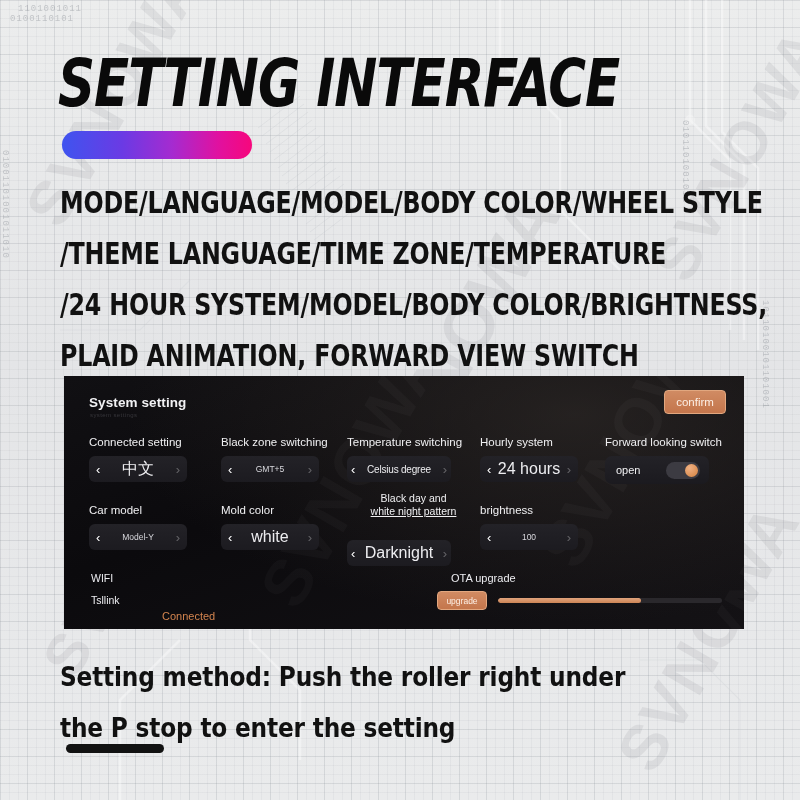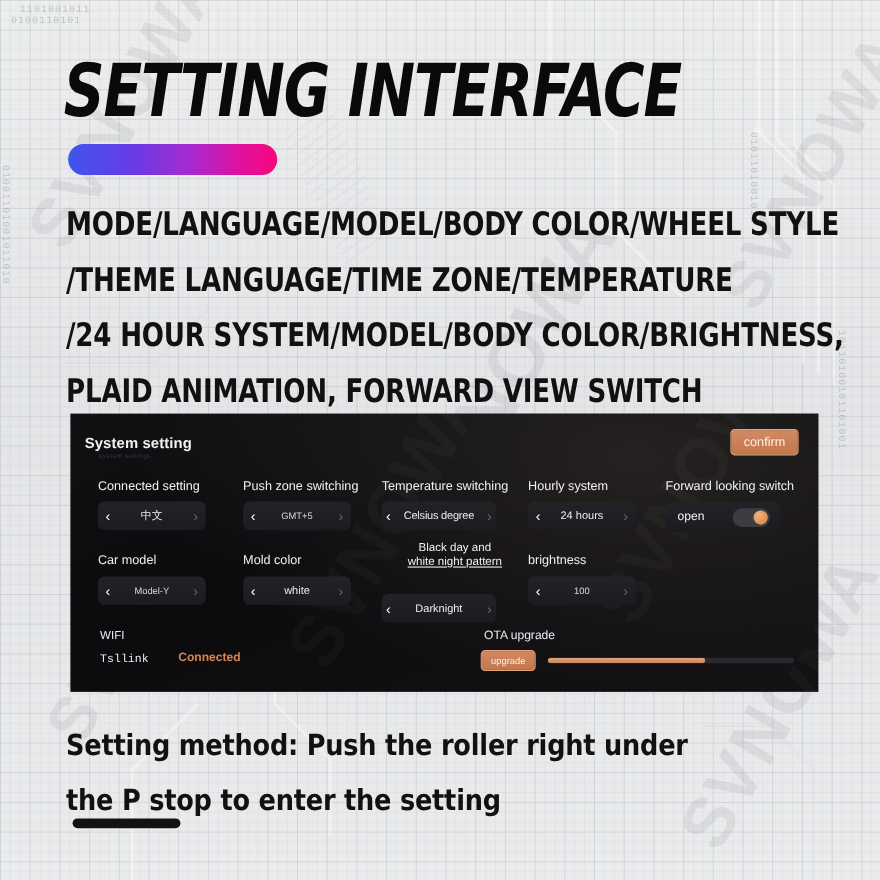--- a/index.html
+++ b/index.html
@@ -154,21 +154,21 @@
     user-select: none;
   }
   .pwm-1 { top: 60px;  left: 140px; }
   .pwm-2 { top: 20px;  left: 420px; }
   .pwm-3 { top: 150px; left: 560px; }
 
   .panel-inner { position: relative; width: 100%; height: 100%; }
 
   .sys-title {
     position: absolute;
-    left: 13px;
+    left: 25px;
     top: 19px;
     font-size: 13.5px;
     font-weight: 700;
     color: #f2f2f4;
     letter-spacing: 0.1px;
   }
 
   .sys-sub {
     position: absolute;
     left: 26px;
@@ -246,21 +246,21 @@
     font-size: 13px;
     line-height: 1;
     user-select: none;
   }
   .chev-l { color: #ffffff; }
   .chev-r { color: rgba(255,255,255,0.30); }
 
   .stepper-val {
     flex: 1;
     text-align: center;
-    font-size: 10px;
+    font-size: 16px;
     color: #ededf0;
     white-space: nowrap;
     font-weight: 400;
   }
   .stepper-val.small { font-size: 8.5px; color: #d8d8dd; }
   .stepper-val.tight { font-size: 10px; letter-spacing: -0.2px; }
 
   
   .toggle-pill {
     width: 104px;
@@ -304,34 +304,32 @@
     font-size: 10.5px;
     color: #ececf0;
     font-weight: 400;
   }
   .wifi-name {
     position: absolute;
     left: 27px;
     top: 218px;
     font-size: 10.5px;
     color: #ececf0;
-    font-family: Liberation Mono, monospace;
   }
   .wifi-status {
     position: absolute;
     left: 98px;
-    top: 216px;
+    top: 234px;
     font-size: 11px;
     color: #d4854f;
-    font-weight: bold;
   }
 
   .ota-label {
     position: absolute;
-    left: 376px;
+    left: 387px;
     top: 196px;
     font-size: 11px;
     color: #ececf0;
   }
   .upgrade-btn {
     position: absolute;
     left: 373px;
     top: 215px;
     width: 50px;
     height: 19px;
@@ -462,21 +460,21 @@
         <div class="cell c-w1">
           <div class="cell-label">Connected setting</div>
           <div class="stepper">
             <span class="chev chev-l">‹</span>
             <span class="stepper-val">中文</span>
             <span class="chev chev-r">›</span>
           </div>
         </div>
 
         <div class="cell c-w2">
-          <div class="cell-label">Push zone switching</div>
+          <div class="cell-label">Black zone switching</div>
           <div class="stepper">
             <span class="chev chev-l">‹</span>
             <span class="stepper-val small">GMT+5</span>
             <span class="chev chev-r">›</span>
           </div>
         </div>
 
         <div class="cell c-w3">
           <div class="cell-label">Temperature switching</div>
           <div class="stepper wide">

